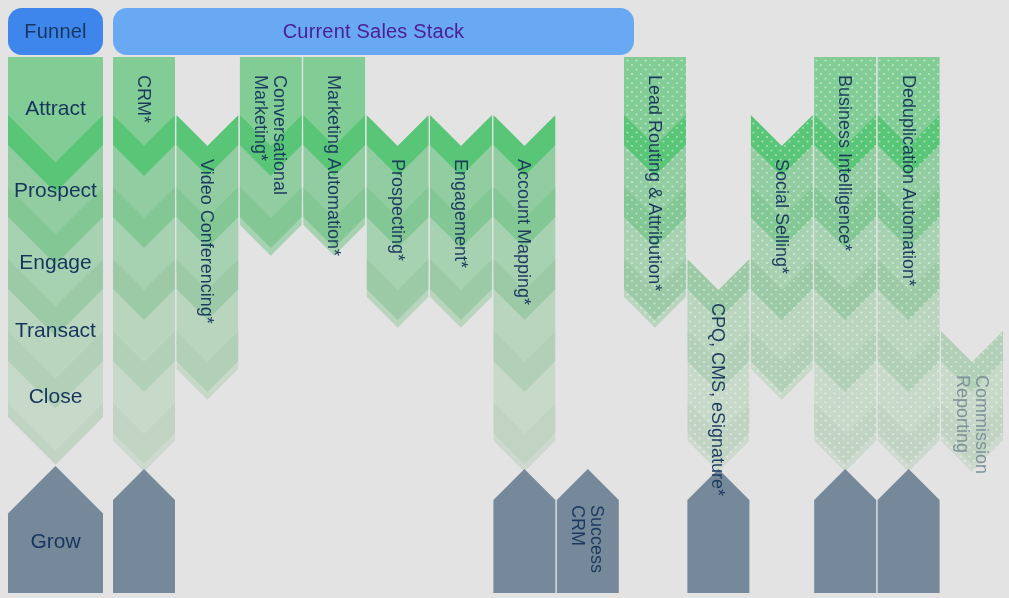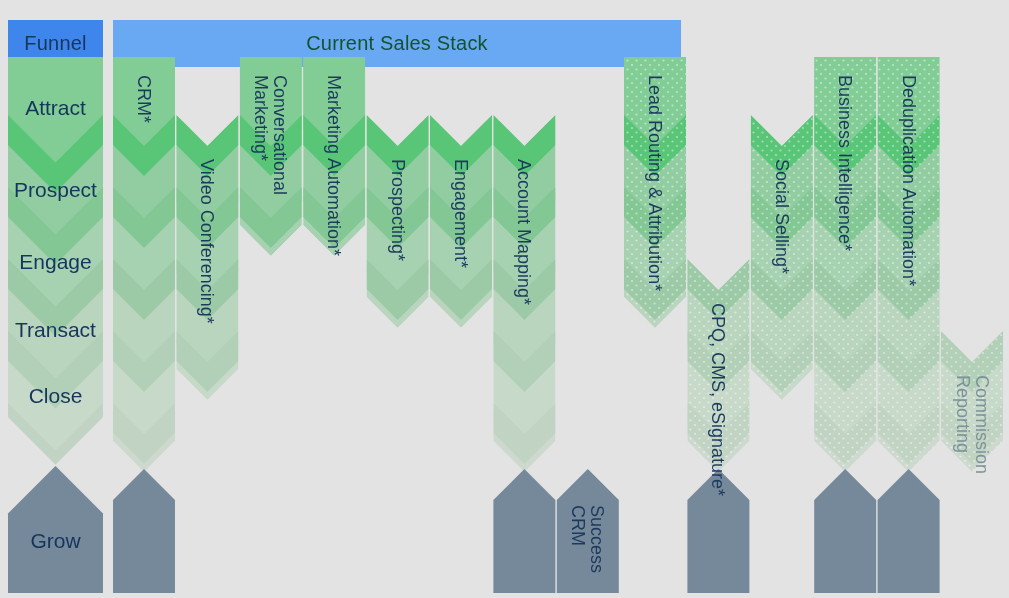--- a/index.html
+++ b/index.html
@@ -1,31 +1,31 @@
 <!DOCTYPE html>
 <html><head>
 <meta charset="utf-8">
 <style>
   html,body{margin:0;padding:0;}
   body{font-family:"Liberation Sans",sans-serif;}
   .stage{position:relative;width:1009px;height:598px;overflow:hidden;}
-  .hdr{position:absolute;top:20px;height:47px;display:flex;align-items:center;justify-content:center;
-       font-size:20px;letter-spacing:.2px;}
+  .hdr{position:absolute;top:8px;height:47px;display:flex;align-items:center;justify-content:center;
+       font-size:20px;letter-spacing:.2px;border-radius:14px;}
   .hdr.dotted{background-image:
       radial-gradient(circle,rgba(255,255,255,.6) 1.1px,transparent 1.4px),
       radial-gradient(circle,rgba(255,255,255,.6) 1.1px,transparent 1.4px);
       background-size:9px 9px;background-position:0 0,4.5px 4.5px;}
   svg{position:absolute;left:0;top:0;}
 </style>
 </head>
 <body style="background: rgb(226, 227, 226);">
 
 <div class="stage" style="background: rgb(226, 227, 226);">
   <div class="hdr" id="hdr-funnel" style="left: 8px; width: 95px; background: rgb(62, 134, 236); color: rgb(22, 54, 93);">Funnel</div>
-  <div class="hdr" id="hdr-current" style="left: 113px; width: 568px; background: rgb(105, 169, 243); color: #14532d;">Current Sales Stack</div>
+  <div class="hdr" id="hdr-current" style="left: 113px; width: 521px; background: rgb(105, 169, 243); color: #4c1d95;">Current Sales Stack</div>
   <svg id="diagram" width="1009" height="598" viewBox="0 0 1009 598">
       <defs>
         <pattern id="dots" width="9" height="9" patternUnits="userSpaceOnUse">
           <circle cx="2" cy="2" r="1.1" fill="rgba(255,255,255,0.45)"></circle>
           <circle cx="6.5" cy="6.5" r="1.1" fill="rgba(255,255,255,0.45)"></circle>
         </pattern>
         <clipPath id="clipF">
           <polygon points="8,57 103,57 103,417 55.5,464.5 8,417"></polygon>
         </clipPath>
         <clipPath id="clip0">

